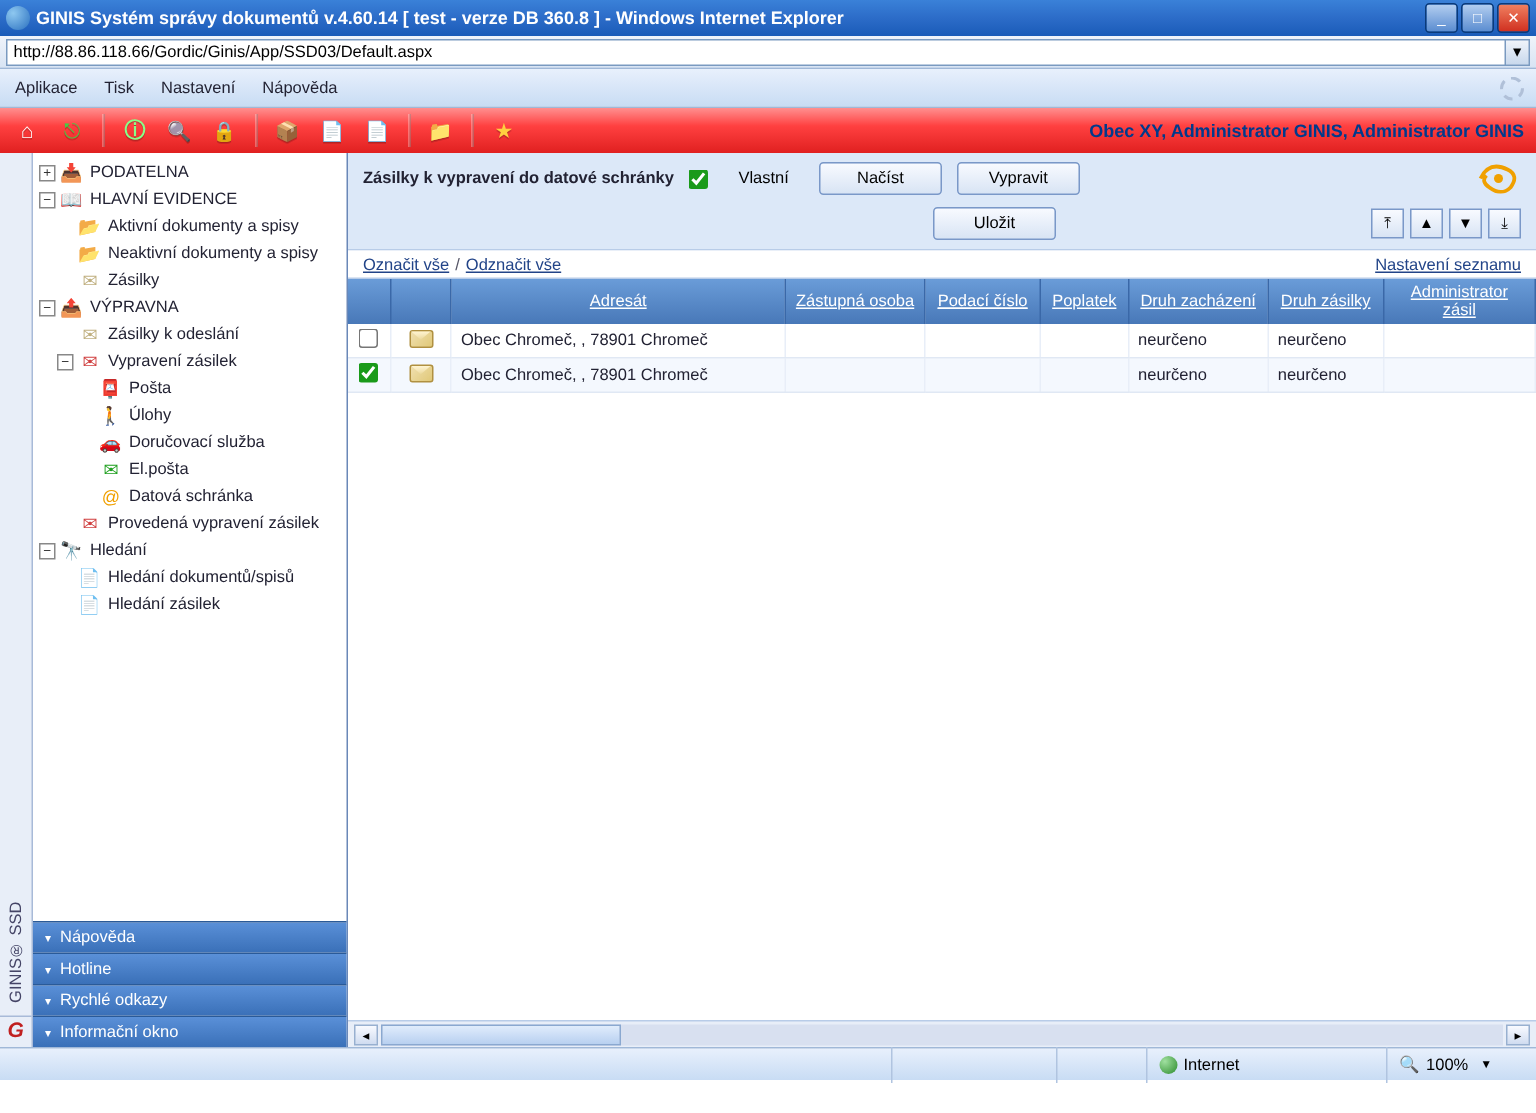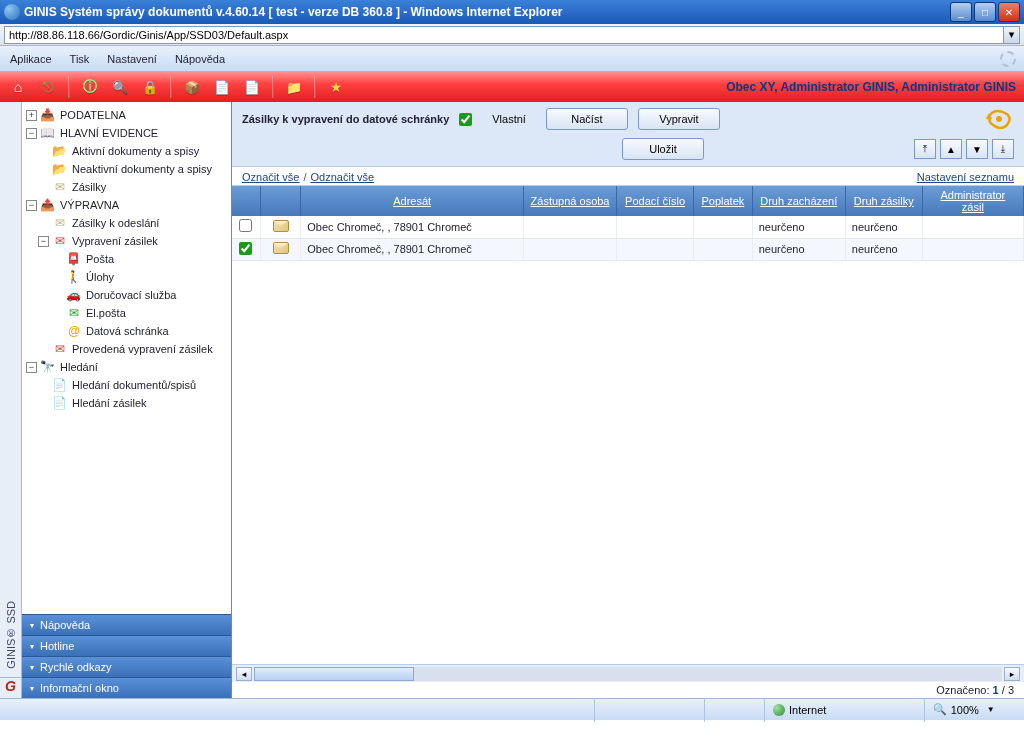--- a/index.html
+++ b/index.html
@@ -401,24 +401,20 @@
     </div>
 
     <div class="content-scroll">
       <div class="sc-btn">◂</div>
       <div class="track">
           <div class="thumb"></div>
         </div>
       <div class="sc-btn">▸</div>
     </div>
 
-    <div class="status-line">
-      <span>Označeno:</span>
-      <b>1</b> / <span>3</span>
-    </div>
   </div>
 </div>
 
 <div class="ie-status">
   <div class="cell first"></div>
   <div class="cell" style="width:110px"></div>
   <div class="cell" style="width:60px"></div>
   <div class="cell" style="width:160px">
     <span class="globe"></span>
     <span>Internet</span>

